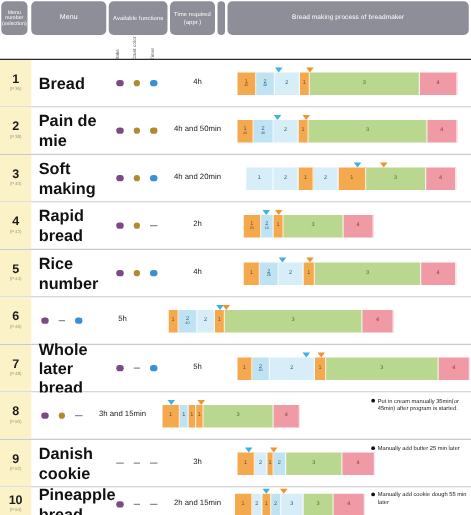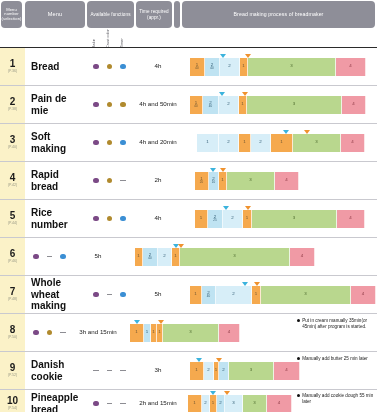--- a/index.html
+++ b/index.html
@@ -93,21 +93,21 @@
     justify-content: center;
     flex: 0 0 25px;
   }
   .num-big { font-size: 10px; font-weight: bold; color: #1b1b1b; line-height: 1; }
   .num-sub { font-size: 3.6px; color: #9a9a86; margin-top: 1.5px; line-height: 1; }
 
   .c-name {
     width: 60px; flex: 0 0 60px;
     display: flex; align-items: center;
     padding-left: 6px;
-    font-size: 10px; font-weight: bold; color: #111;
+    font-size: 13px; font-weight: bold; color: #111;
     line-height: 1.18;
   }
 
   .c-func {
     width: 49px; flex: 0 0 49px;
     display: flex; align-items: center; justify-content: space-around;
     padding: 0 4px;
   }
   .dot { width: 5.4px; height: 5.4px; border-radius: 50%; display: block; }
   .dash {
@@ -431,21 +431,21 @@
             <div class="mk" style="left: 21.1111%;"></div>
             <div class="mk o" style="left: 23.8889%;"></div>
           </div>
         </div>
       </div>
       <div class="row">
         <div class="c-num">
           <span class="num-big">7</span>
           <span class="num-sub">(P.48)</span>
         </div>
-        <div class="c-name">Whole wheat making</div>
+        <div class="c-name">Whole later bread</div>
         <div class="c-func">
           <span class="dot" style="background: rgb(123, 74, 134);"></span>
           <span class="dash"></span>
           <span class="dot" style="background: rgb(59, 143, 212);"></span>
         </div>
         <div class="c-time">5h</div>
         <div class="c-proc">
           <div class="bar" style="margin-left: 6px; width: 186px;">
             <div class="seg " style="background: rgb(245, 169, 78); width: 6.45161%;">
               <span class="seg-n">1</span>

